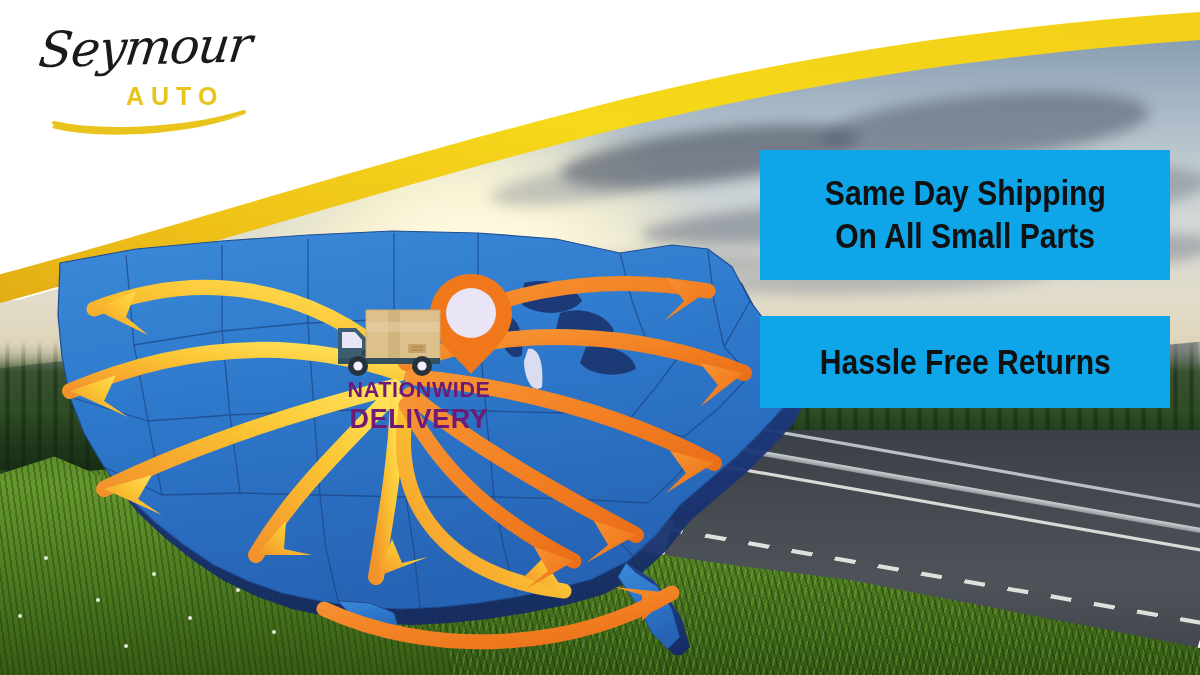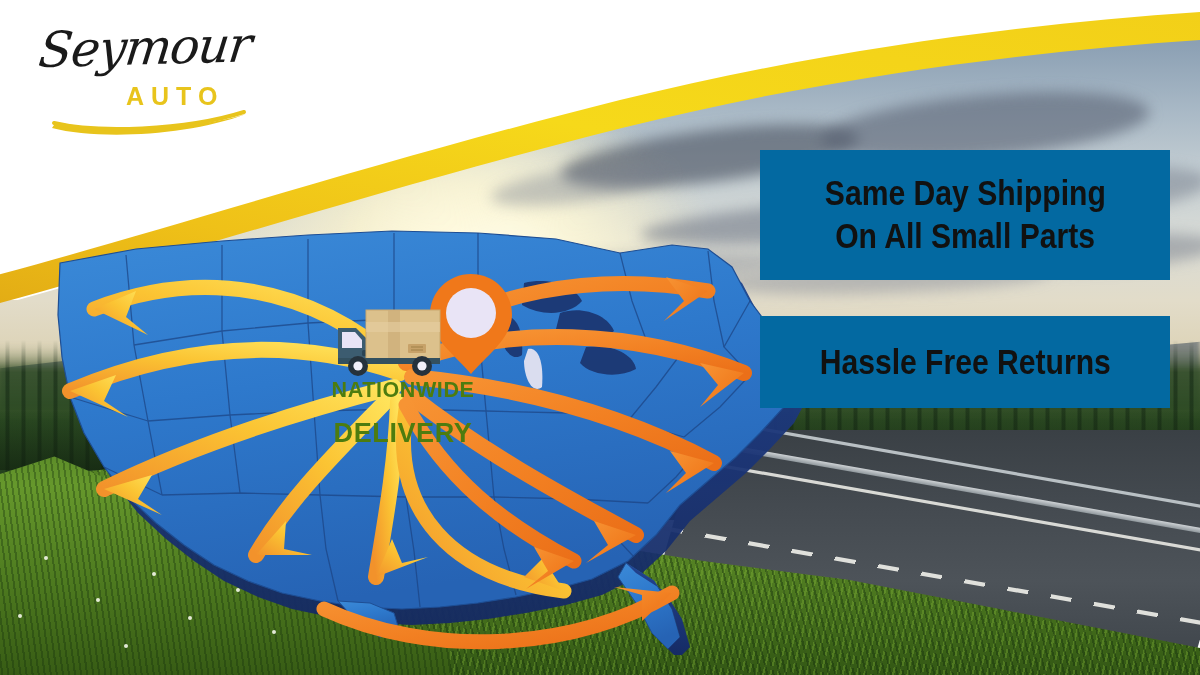--- a/index.html
+++ b/index.html
@@ -115,31 +115,31 @@
 
   
   .usmap { position:absolute; left:8px; top:205px; width:820px; height:450px; }
   .usmap svg { display:block; }
 
   
   .delivery-badge { position:absolute; left:318px; top:272px; width:200px; height:180px; }
   .pin-wrap { position:absolute; left:110px; top:0px; width:86px; height:104px; }
   .truck-wrap { position:absolute; left:18px; top:28px; width:130px; height:78px; }
   .nd-text {
-    position:absolute; left:0px; top:108px; width:170px; text-align:center;
-    font-family:"Liberation Sans", sans-serif; font-weight:700; color:#4d7c0f;
+    position:absolute; left:16px; top:108px; width:170px; text-align:center;
+    font-family:"Liberation Sans", sans-serif; font-weight:700; color:#701a75;
     line-height:1.02;
   }
   .nd-line1 { font-size:21.5px; letter-spacing:0.6px; }
-  .nd-line2 { font-size:27px; letter-spacing:0.6px; margin-top:18px; }
+  .nd-line2 { font-size:27px; letter-spacing:0.6px; margin-top:4px; }
 
   
   .panel {
     position:absolute; left:760px; width:410px;
-    background:#0369a1;
+    background:#0ea5e9;
     display:flex; flex-direction:column; align-items:center; justify-content:center;
     color:#111111;
     font-family:"Liberation Sans Narrow","Liberation Sans", sans-serif;
     font-weight:700; text-align:center;
     font-stretch:condensed;
   }
   .panel-line { display:block; white-space:nowrap; }
   .p1 { top:150px; height:130px; }
   .p2 { top:316px; height:92px; }
   .p3 { top:434px; height:122px; }

